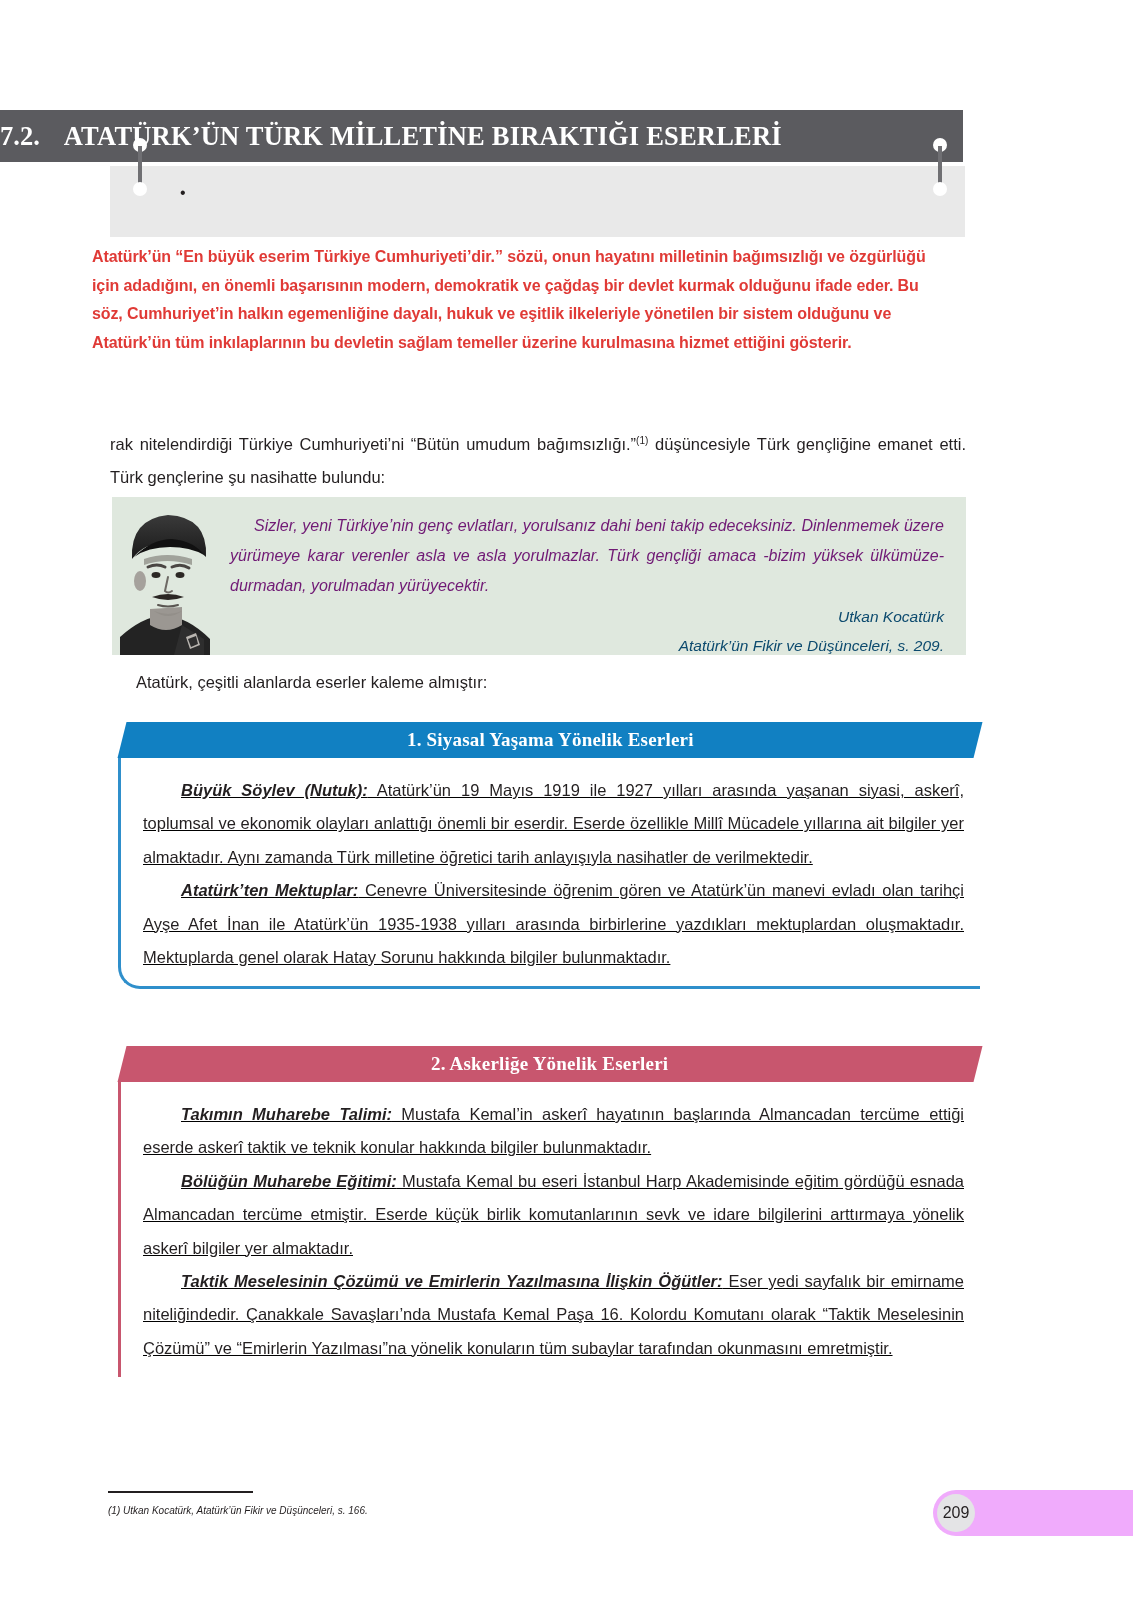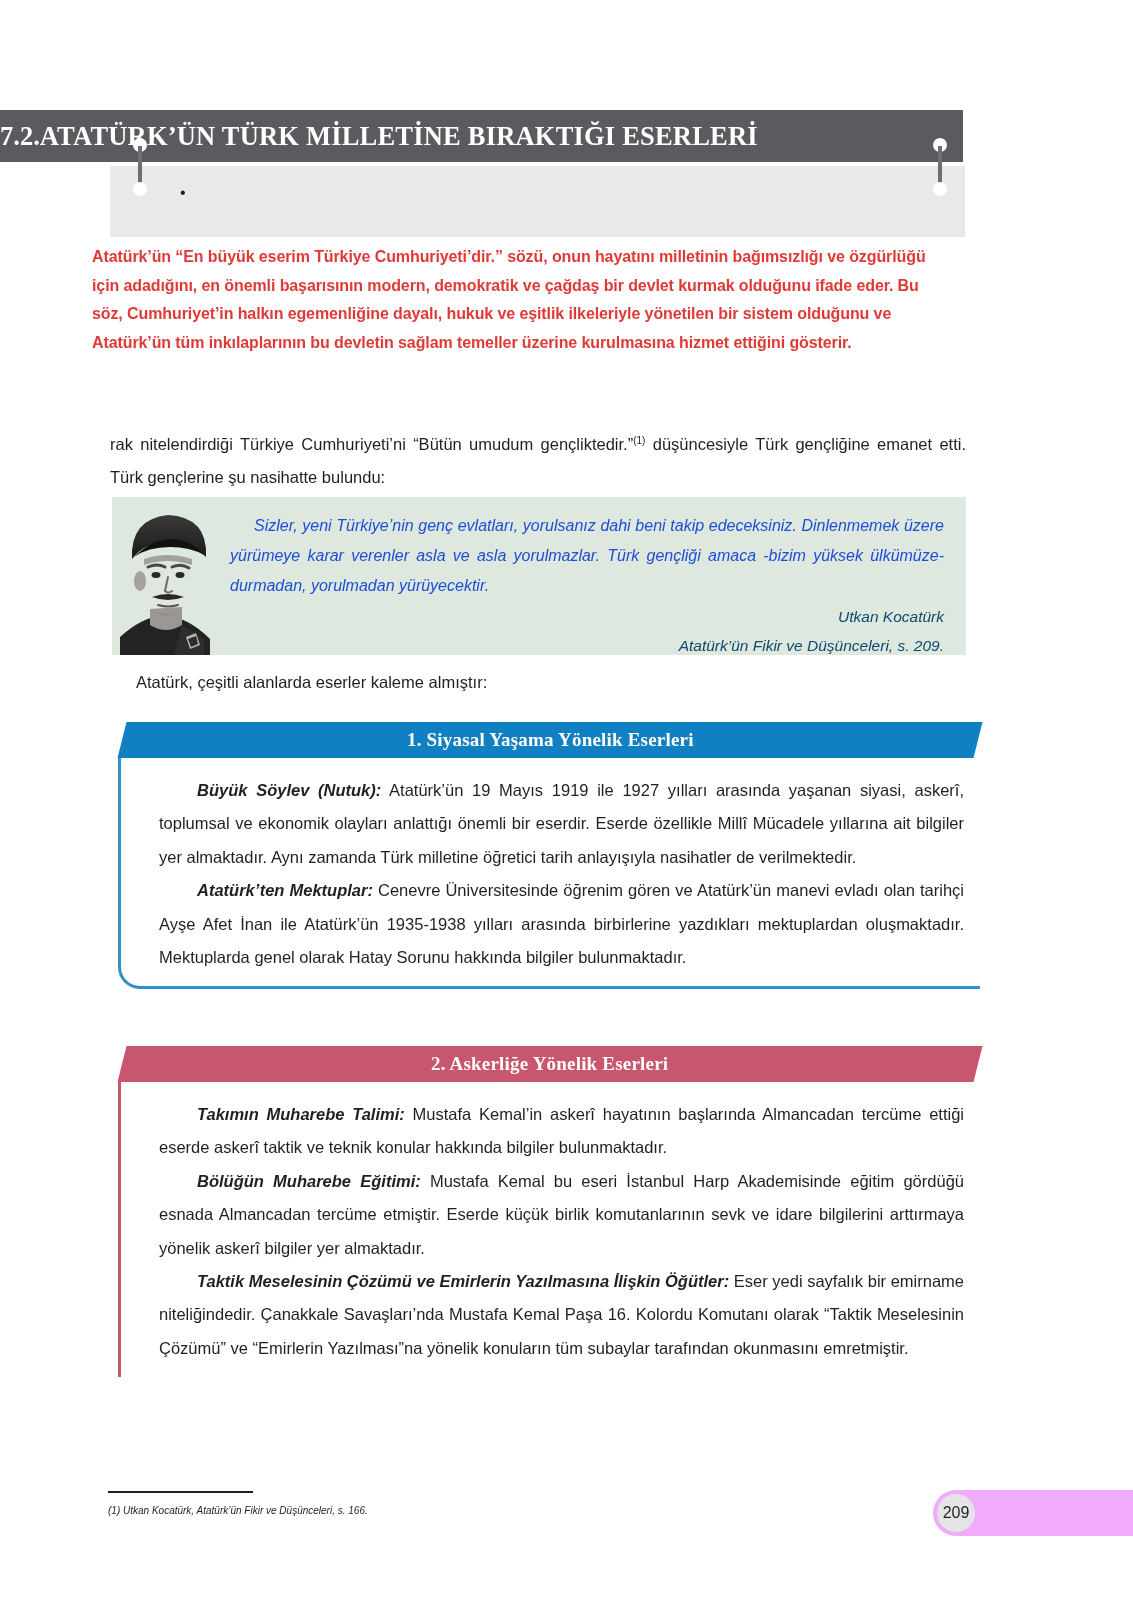--- a/index.html
+++ b/index.html
@@ -39,21 +39,21 @@
     letter-spacing: 0.2px;
     margin-left: 148px;
     white-space: nowrap;
   }
   .header-num {
     font-family: "Liberation Serif", serif;
     font-weight: bold;
     font-size: 26.5px;
     color: #ffffff;
   }
-  .header-title-main { margin-left: 0; }
+  .header-title-main { margin-left: 24px; }
 
   
   .pin {
     position: absolute;
     width: 20px;
     height: 58px;
     z-index: 5;
   }
   .pin .pin-head {
     position: absolute;
@@ -155,21 +155,21 @@
     flex: none;
     position: relative;
   }
   .quote-content {
     flex: 1;
     padding: 14px 22px 0 8px;
   }
   .quote-text {
     font-size: 16px;
     font-style: italic;
-    color: #1d4ed8;
+    color: #701a75;
     line-height: 30px;
     text-align: justify;
     text-indent: 24px;
   }
   .quote-attrib {
     font-size: 15.5px;
     font-style: italic;
     color: #0c4a6e;
     line-height: 27px;
     text-align: right;
@@ -203,21 +203,22 @@
     color: #ffffff;
     letter-spacing: 0.2px;
     white-space: nowrap;
   }
   .banner-blue { left: 122px; top: 722px; width: 856px; background: #1180c2; }
   .banner-pink { left: 122px; top: 1046px; width: 856px; background: #c8566e; }
 
   
   .section-body {
     position: absolute;
-    padding: 16px 16px 12px 38px;
+    padding: 16px 16px 12px 22px;
+    text-decoration: underline;
   }
   .section-body p {
     font-size: 16.5px;
     color: #231f20;
     line-height: 33.4px;
     text-align: justify;
     text-indent: 38px;
   }
   .section-body p b {
     font-weight: bold;
@@ -306,21 +307,21 @@
 
   <div class="question-box">
     <div class="question-row">
       <span class="question-bullet">•</span>
     </div>
   </div>
 
   <div class="answer-block">Atatürk’ün “En büyük eserim Türkiye Cumhuriyeti’dir.” sözü, onun hayatını milletinin bağımsızlığı ve özgürlüğü için adadığını, en önemli başarısının modern, demokratik ve çağdaş bir devlet kurmak olduğunu ifade eder. Bu söz, Cumhuriyet’in halkın egemenliğine dayalı, hukuk ve eşitlik ilkeleriyle yönetilen bir sistem olduğunu ve Atatürk’ün tüm inkılaplarının bu devletin sağlam temeller üzerine kurulmasına hizmet ettiğini gösterir.</div>
 
   <div class="para-lead">
-    <span>rak nitelendirdiği Türkiye Cumhuriyeti’ni “Bütün umudum gençliktedir.”</span><sup>(1)</sup><span> düşüncesiyle Türk gençliğine emanet etti. Türk gençlerine şu nasihatte bulundu:</span>
+    <span>rak nitelendirdiği Türkiye Cumhuriyeti’ni “Bütün umudum bağımsızlığı.”</span><sup>(1)</sup><span> düşüncesiyle Türk gençliğine emanet etti. Türk gençlerine şu nasihatte bulundu:</span>
   </div>
 
   <div class="quote-box">
     <div class="portrait-wrap">
       <svg width="110" height="158" viewBox="0 0 110 158" aria-hidden="true">
         <defs>
           <linearGradient id="hatg" x1="0" y1="0" x2="0" y2="1">
             <stop offset="0%" stop-color="#3a3a3a"></stop>
             <stop offset="100%" stop-color="#191919"></stop>
           </linearGradient>

